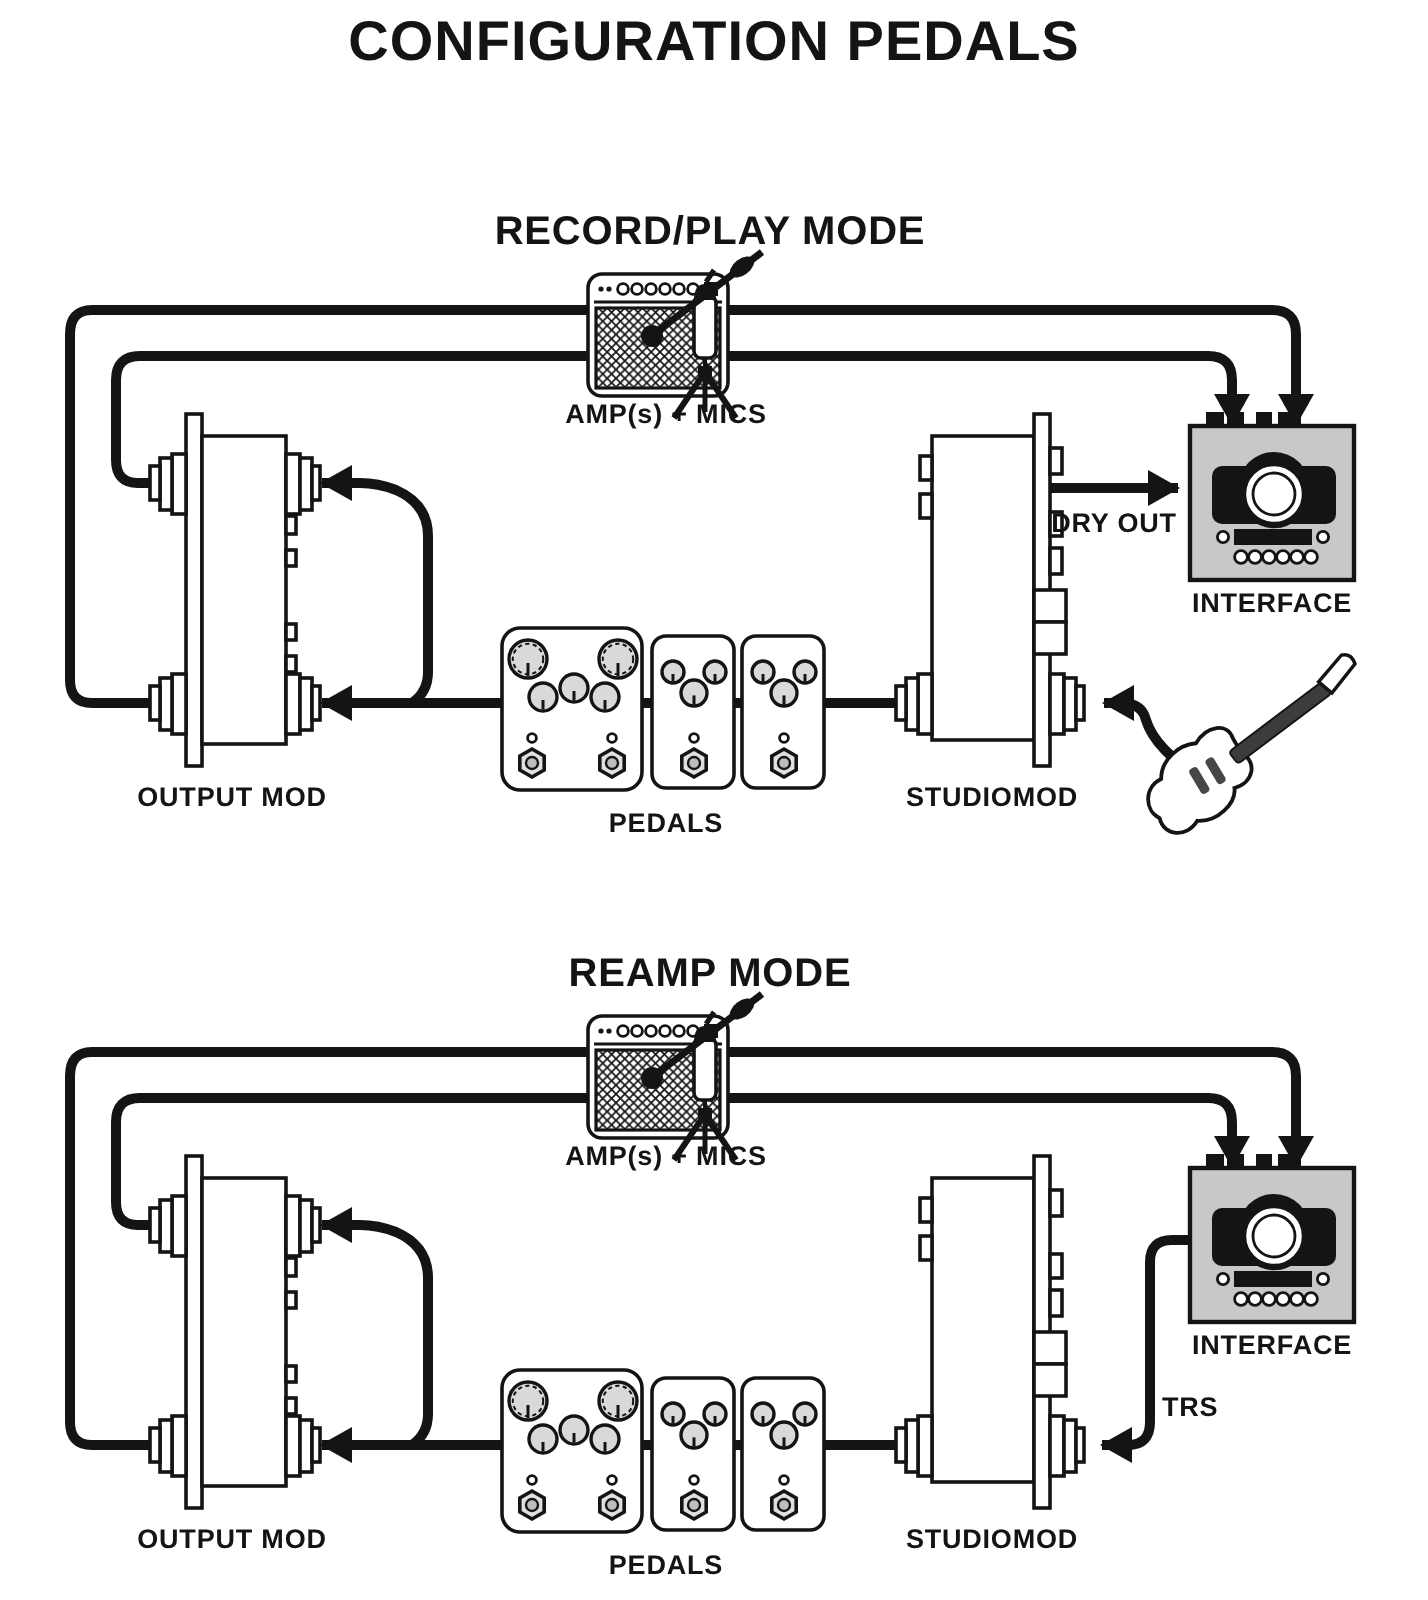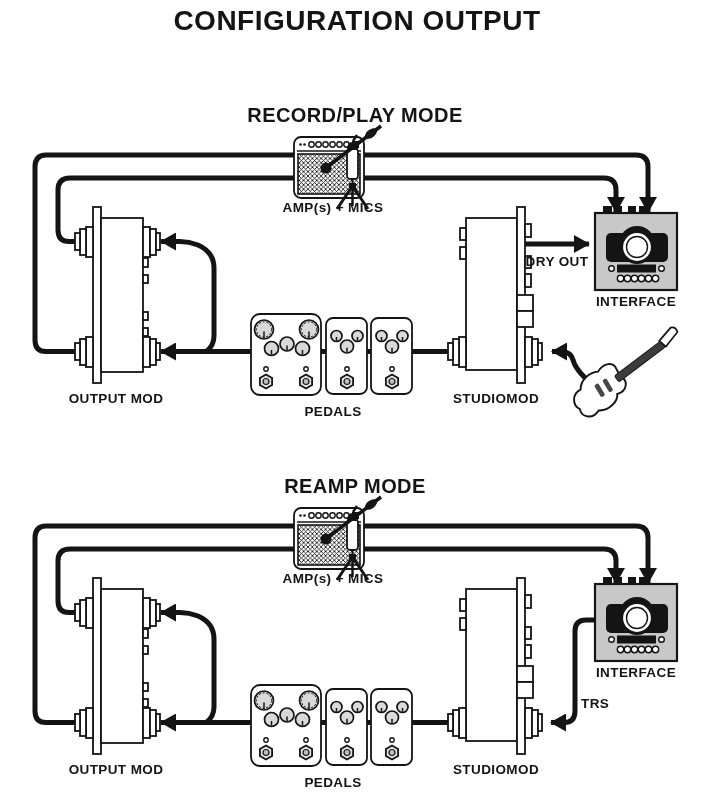--- a/index.html
+++ b/index.html
@@ -25,21 +25,21 @@
   .fswp{fill:#e0e0e0;stroke:var(--ink);stroke-width:1.8;}
   .fswc{fill:#bdbdbd;stroke:var(--ink);stroke-width:1.2;}
   text.lbl{font-family:"Liberation Sans",sans-serif;font-weight:bold;font-size:13.5px;
            letter-spacing:.4px;fill:var(--ink);}
   text.mode-title{font-size:20px;letter-spacing:.4px;}
 </style>
 </head>
 <body>
 
 <div class="stage">
-  <h1 class="main-title">CONFIGURATION OUTPUT</h1>
+  <h1 class="main-title">CONFIGURATION PEDALS</h1>
 
   <svg width="714" height="800" viewBox="0 0 714 800">
     <defs>
       <marker id="arw" viewBox="0 0 3.2 3.6" markerWidth="3.2" markerHeight="3.6" refX="3.0" refY="1.8" orient="auto">
         <path d="M0,0 L3.2,1.8 L0,3.6 Z" class="ink"></path>
       </marker>
 
       <pattern id="hatch" patternUnits="userSpaceOnUse" width="4.4" height="4.4">
         <path d="M0 0L4.4 4.4M4.4 0L0 4.4" stroke="#141414" stroke-width="0.85"></path>
       </pattern>

